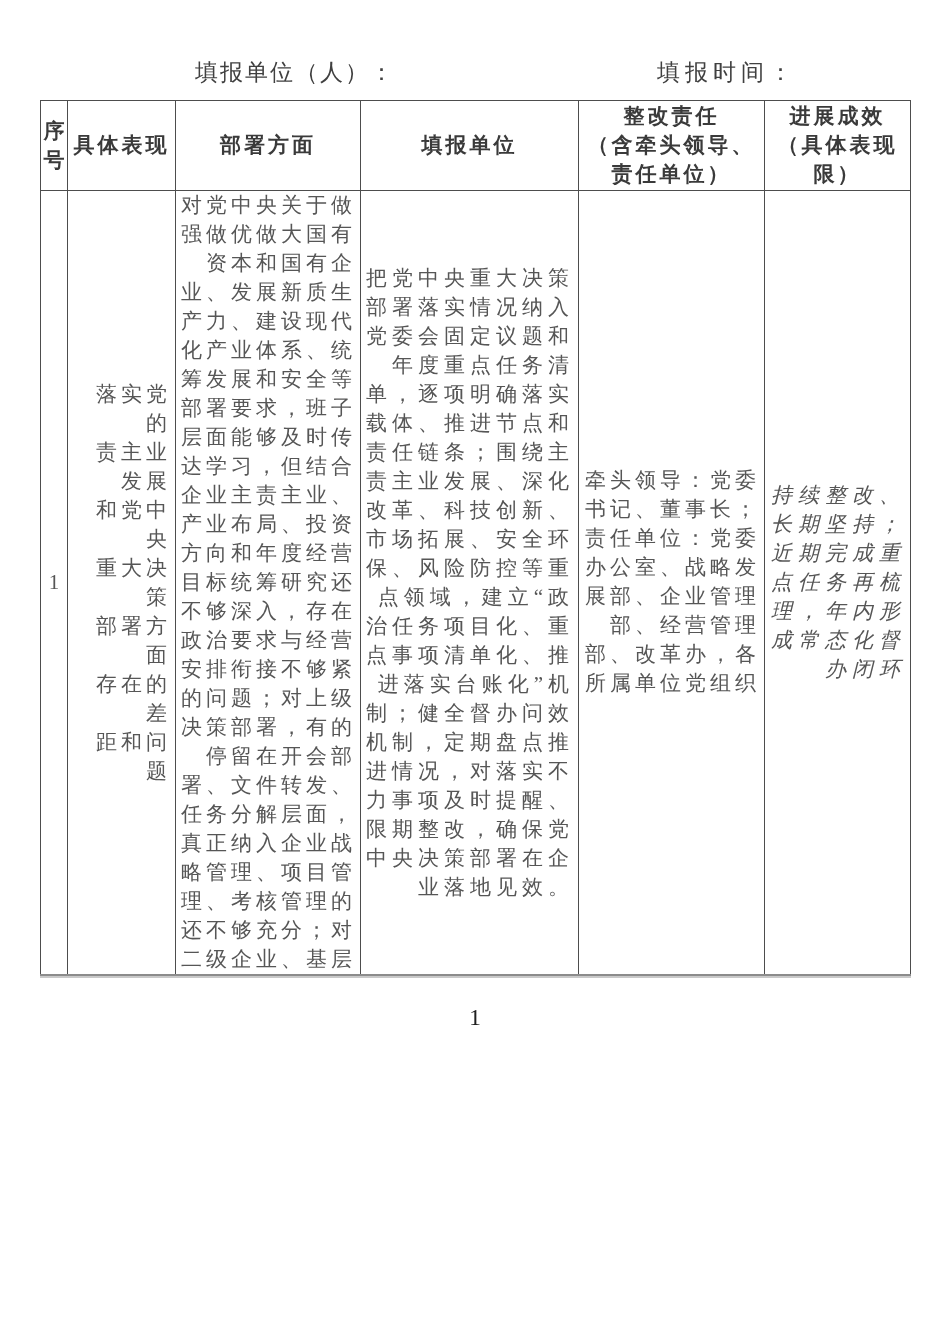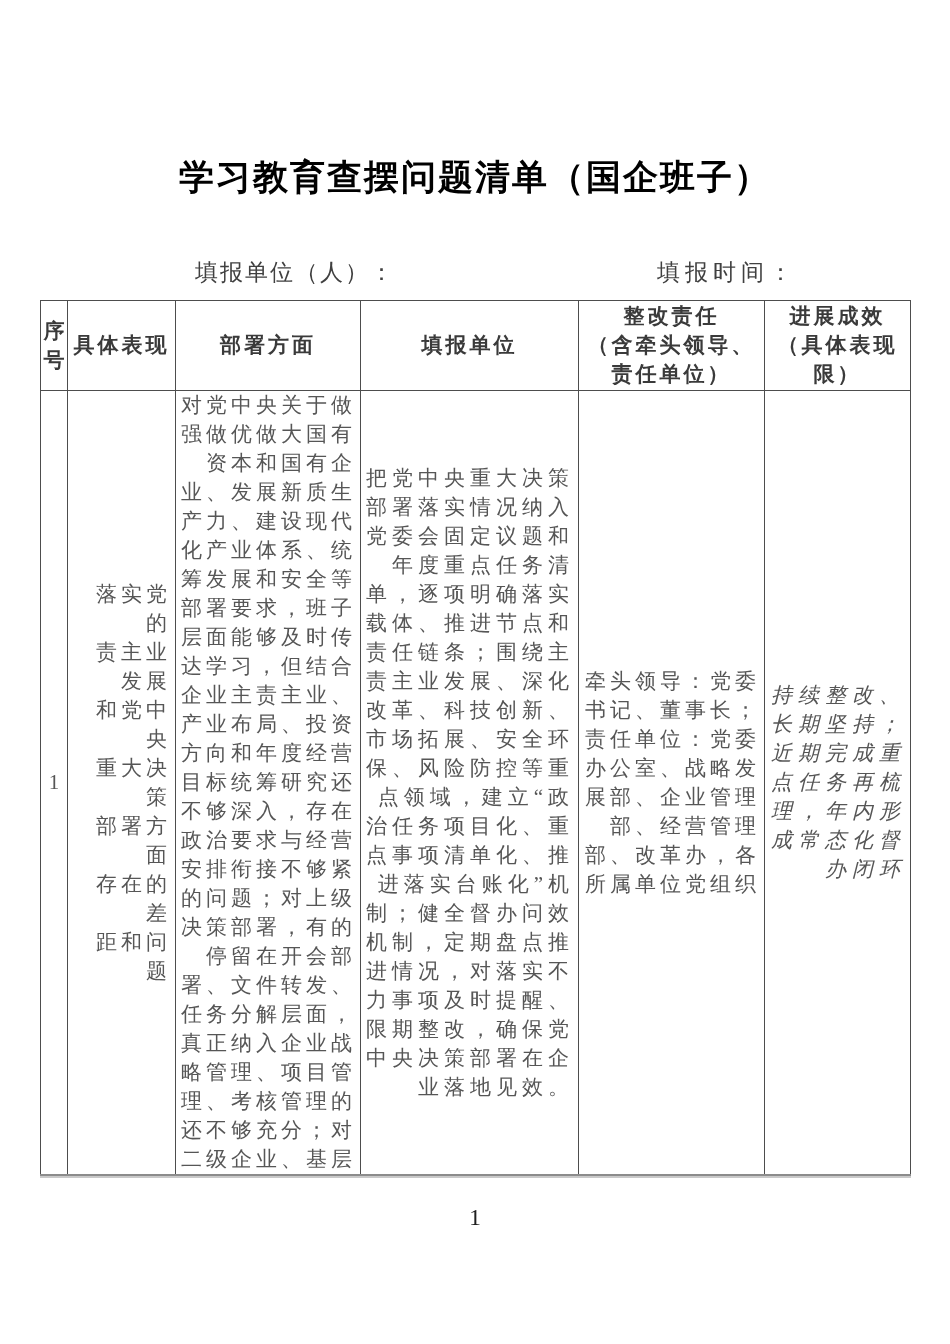--- a/index.html
+++ b/index.html
@@ -77,36 +77,35 @@
     color: #565656;
     text-align: right;
   }
   td.cell-seq {
     text-align: center;
     letter-spacing: 0;
   }
   td.cell-problem      { letter-spacing: 4px; }
   td.cell-manifest     { letter-spacing: 4px; }
   td.cell-measures     { letter-spacing: 5px; }
-  td.cell-responsible  { letter-spacing: 4px; }
+  td.cell-responsible  { letter-spacing: 4px; font-family: Liberation Mono, monospace; }
   td.cell-progress     { letter-spacing: 6px; font-style: italic; }
   .page-number {
     margin-top: 26px;
     text-align: center;
     font-size: 24px;
     line-height: 30px;
     color: #1f1f1f;
   }
 </style>
 </head>
 <body>
 
 <div>
 
-  <h1 class="doc-title">学习教育查摆问题清单（国企班子）</h1>
 
   <div class="form-row">
     <span class="form-unit">填报单位（人）：</span>
     <span class="form-time">填报时间：</span>
   </div>
 
   <table class="problem-table">
     <colgroup>
       <col style="width:27px">
       <col style="width:108px">

